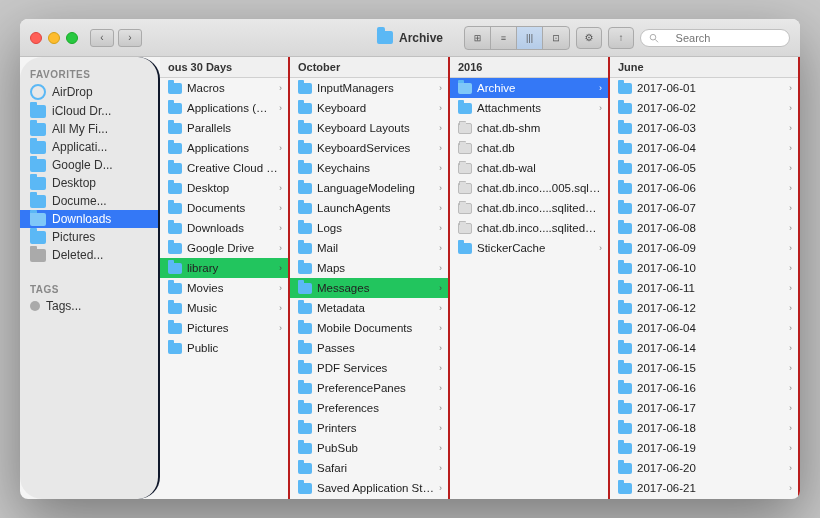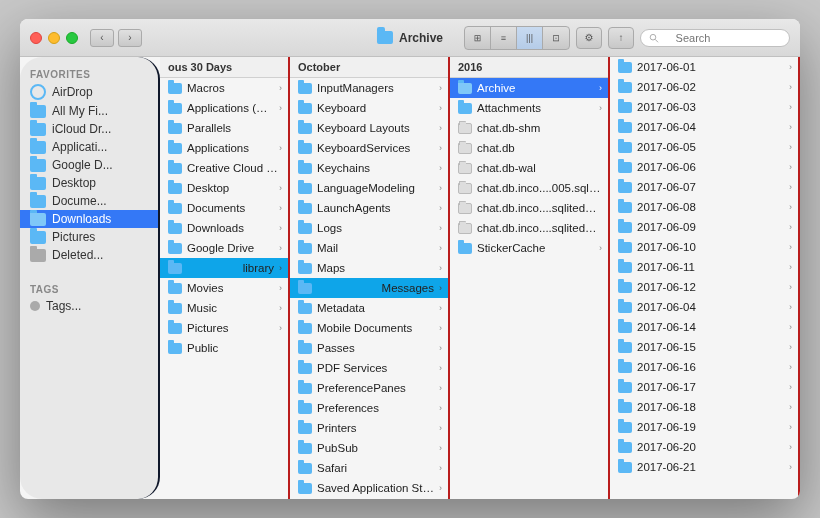--- a/index.html
+++ b/index.html
@@ -245,21 +245,21 @@
       align-items: center;
       padding: 2px 6px 2px 8px;
       cursor: pointer;
       gap: 5px;
       font-size: 11.5px;
       color: #222;
       white-space: nowrap;
       min-height: 20px;
     }
     .col-item.selected { background: #3478f6; color: white; }
-    .col-item.highlighted { background: #0ea5e9; text-align: right; }
+    .col-item.highlighted { background: #22c55e; }
     .col-item .item-name { flex: 1; overflow: hidden; text-overflow: ellipsis; }
     .col-item .chevron {
       font-size: 9px;
       color: #888;
       flex-shrink: 0;
     }
     .col-item.selected .chevron { color: white; }
     .col-item.highlighted .chevron { color: #444; }
     .col-folder {
       width: 14px;
@@ -336,26 +336,26 @@
     <div class="sidebar">
       <div class="sidebar-section-label">Favorites</div>
 
       <div class="sidebar-item">
         <div class="airdrop-icon"></div>
         <span>AirDrop</span>
       </div>
 
       <div class="sidebar-item">
         <div class="folder-sm"></div>
+        <span>iCloud Dr...</span>
+      </div>
+
+      <div class="sidebar-item">
+        <div class="folder-sm"></div>
         <span>All My Fi...</span>
-      </div>
-
-      <div class="sidebar-item">
-        <div class="folder-sm"></div>
-        <span>iCloud Dr...</span>
       </div>
 
       <div class="sidebar-item">
         <div class="folder-sm"></div>
         <span>Applicati...</span>
       </div>
 
       <div class="sidebar-item">
         <div class="folder-sm"></div>
         <span>Google D...</span>
@@ -623,20 +623,21 @@
           </div>
           <div class="col-item">
             <div class="col-folder"></div>
             <span class="item-name">StickerCache</span>
             <span class="chevron">›</span>
           </div>
         </div>
       </div>
 
       <div class="column-pane pane-col4" style="flex:1;">
+        <div class="column-header">June</div>
         <div class="column-items">
           <div class="col-item">
             <div class="col-folder"></div>
             <span class="item-name">2017-06-01</span>
             <span class="chevron">›</span>
           </div>
           <div class="col-item">
             <div class="col-folder"></div>
             <span class="item-name">2017-06-02</span>
             <span class="chevron">›</span>

